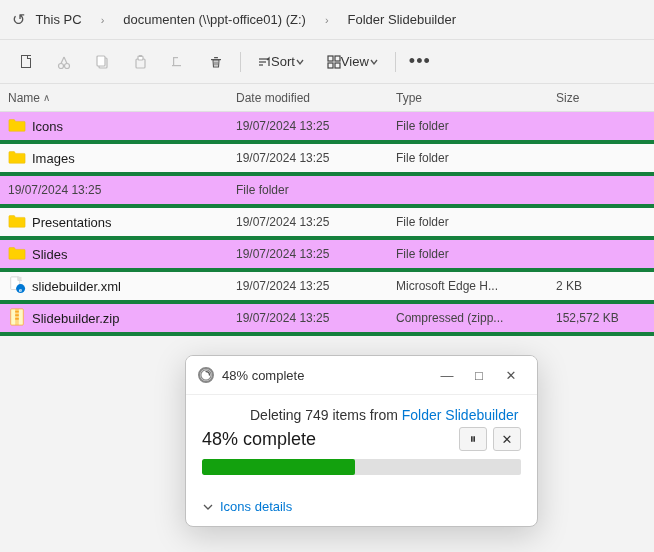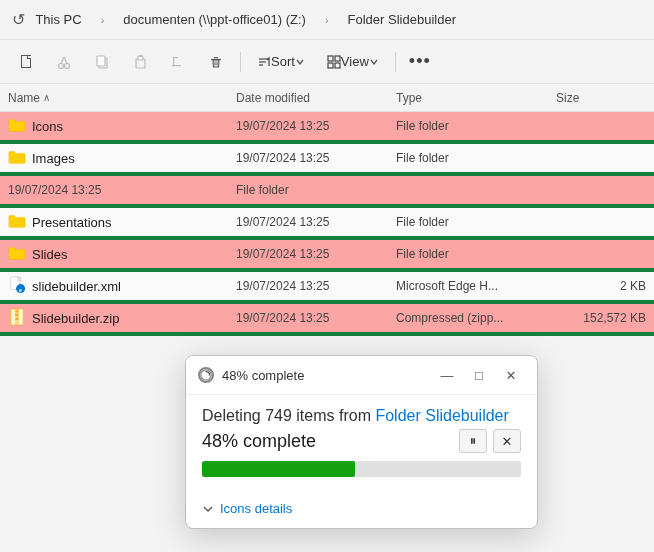--- a/index.html
+++ b/index.html
@@ -100,21 +100,21 @@
       background: transparent;
       border-radius: 4px;
       cursor: pointer;
       font-size: 18px;
       color: #444;
       letter-spacing: 1px;
     }
 
     
     .file-list {
-      background: #fca5a5;
+      background: #f0abfc;
       overflow: hidden;
     }
     .file-list-header {
       display: grid;
       grid-template-columns: 1fr 160px 160px 90px;
       align-items: center;
       height: 28px;
       background: #f3f3f3;
       border-bottom: 1px solid #e0e0e0;
       padding: 0 8px;
@@ -157,21 +157,21 @@
     }
     .file-icon-zip {
       width: 18px;
       height: 18px;
       flex-shrink: 0;
     }
     .file-date, .file-type, .file-size {
       font-size: 12px;
       color: #444;
     }
-    .file-size { text-align: right; }
+    .file-size { }
 
     
     .dialog-overlay {
       position: absolute;
       top: 0; left: 0; right: 0; bottom: 0;
       pointer-events: none;
     }
     .dialog {
       position: absolute;
       top: 355px;
@@ -226,23 +226,24 @@
       color: #555;
       display: flex;
       align-items: center;
       justify-content: center;
     }
 
     .dialog-body {
       padding: 12px 16px 8px 16px;
     }
     .dialog-deleting-text {
-      font-size: 16px;
+      font-size: 14px;
       color: #333;
       margin-bottom: 4px;
+      margin-left: 48px;
     }
     .dialog-deleting-text a {
       color: #0078d4;
       text-decoration: none;
     }
     .dialog-percent-row {
       display: flex;
       align-items: center;
       justify-content: space-between;
       margin-bottom: 8px;

